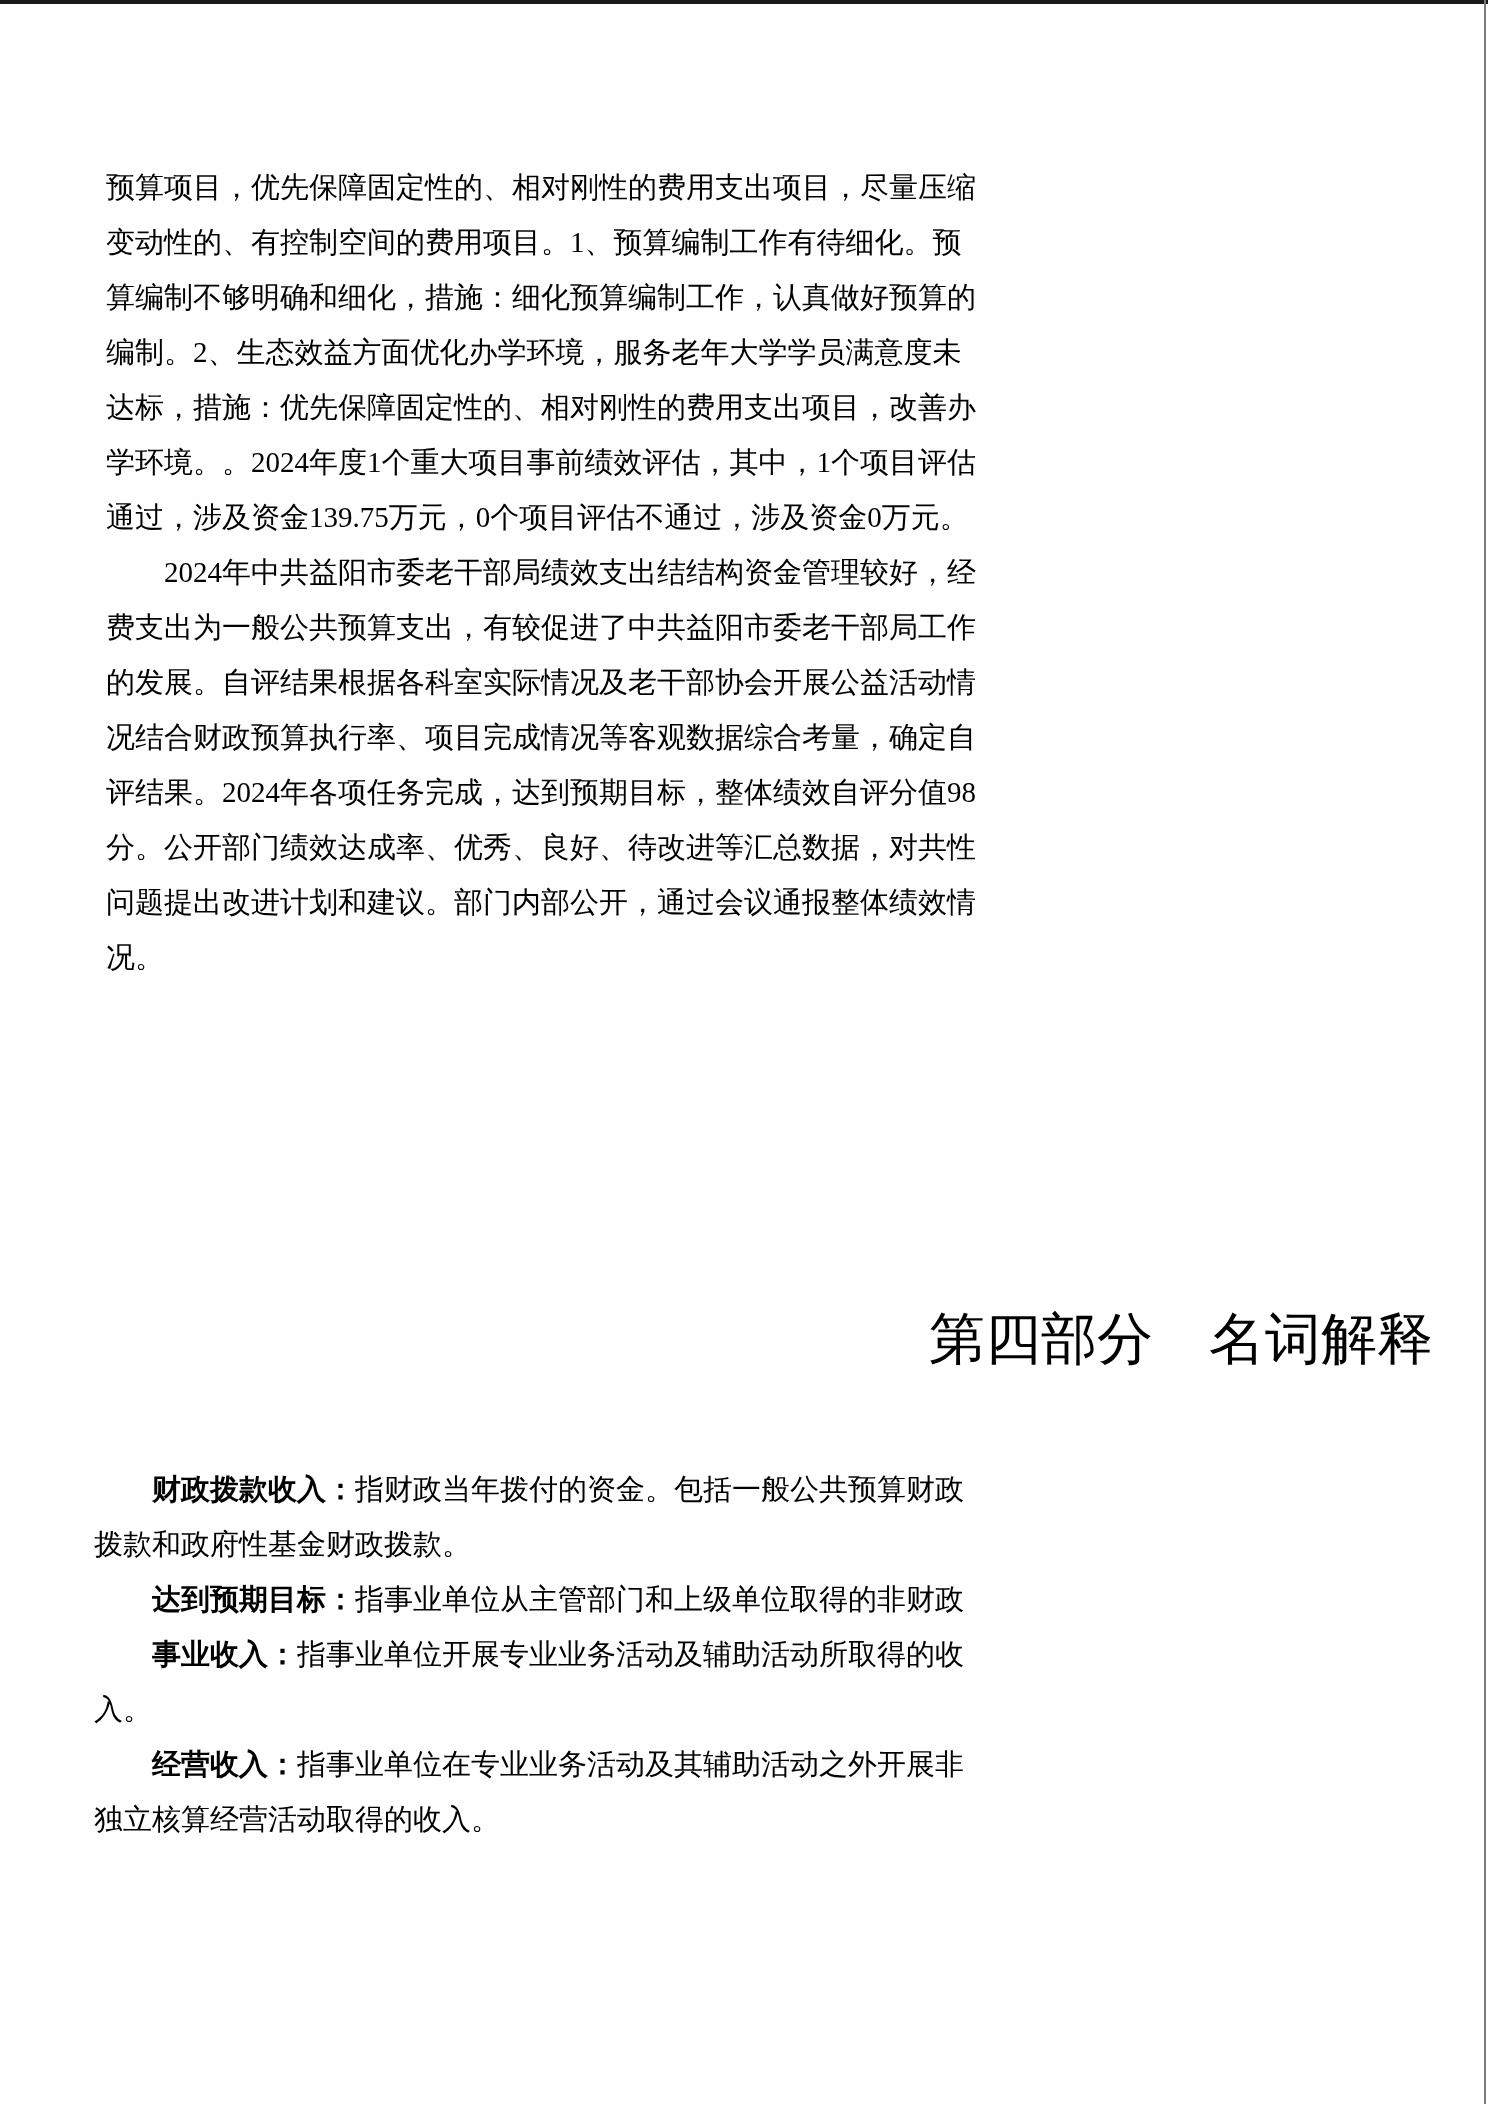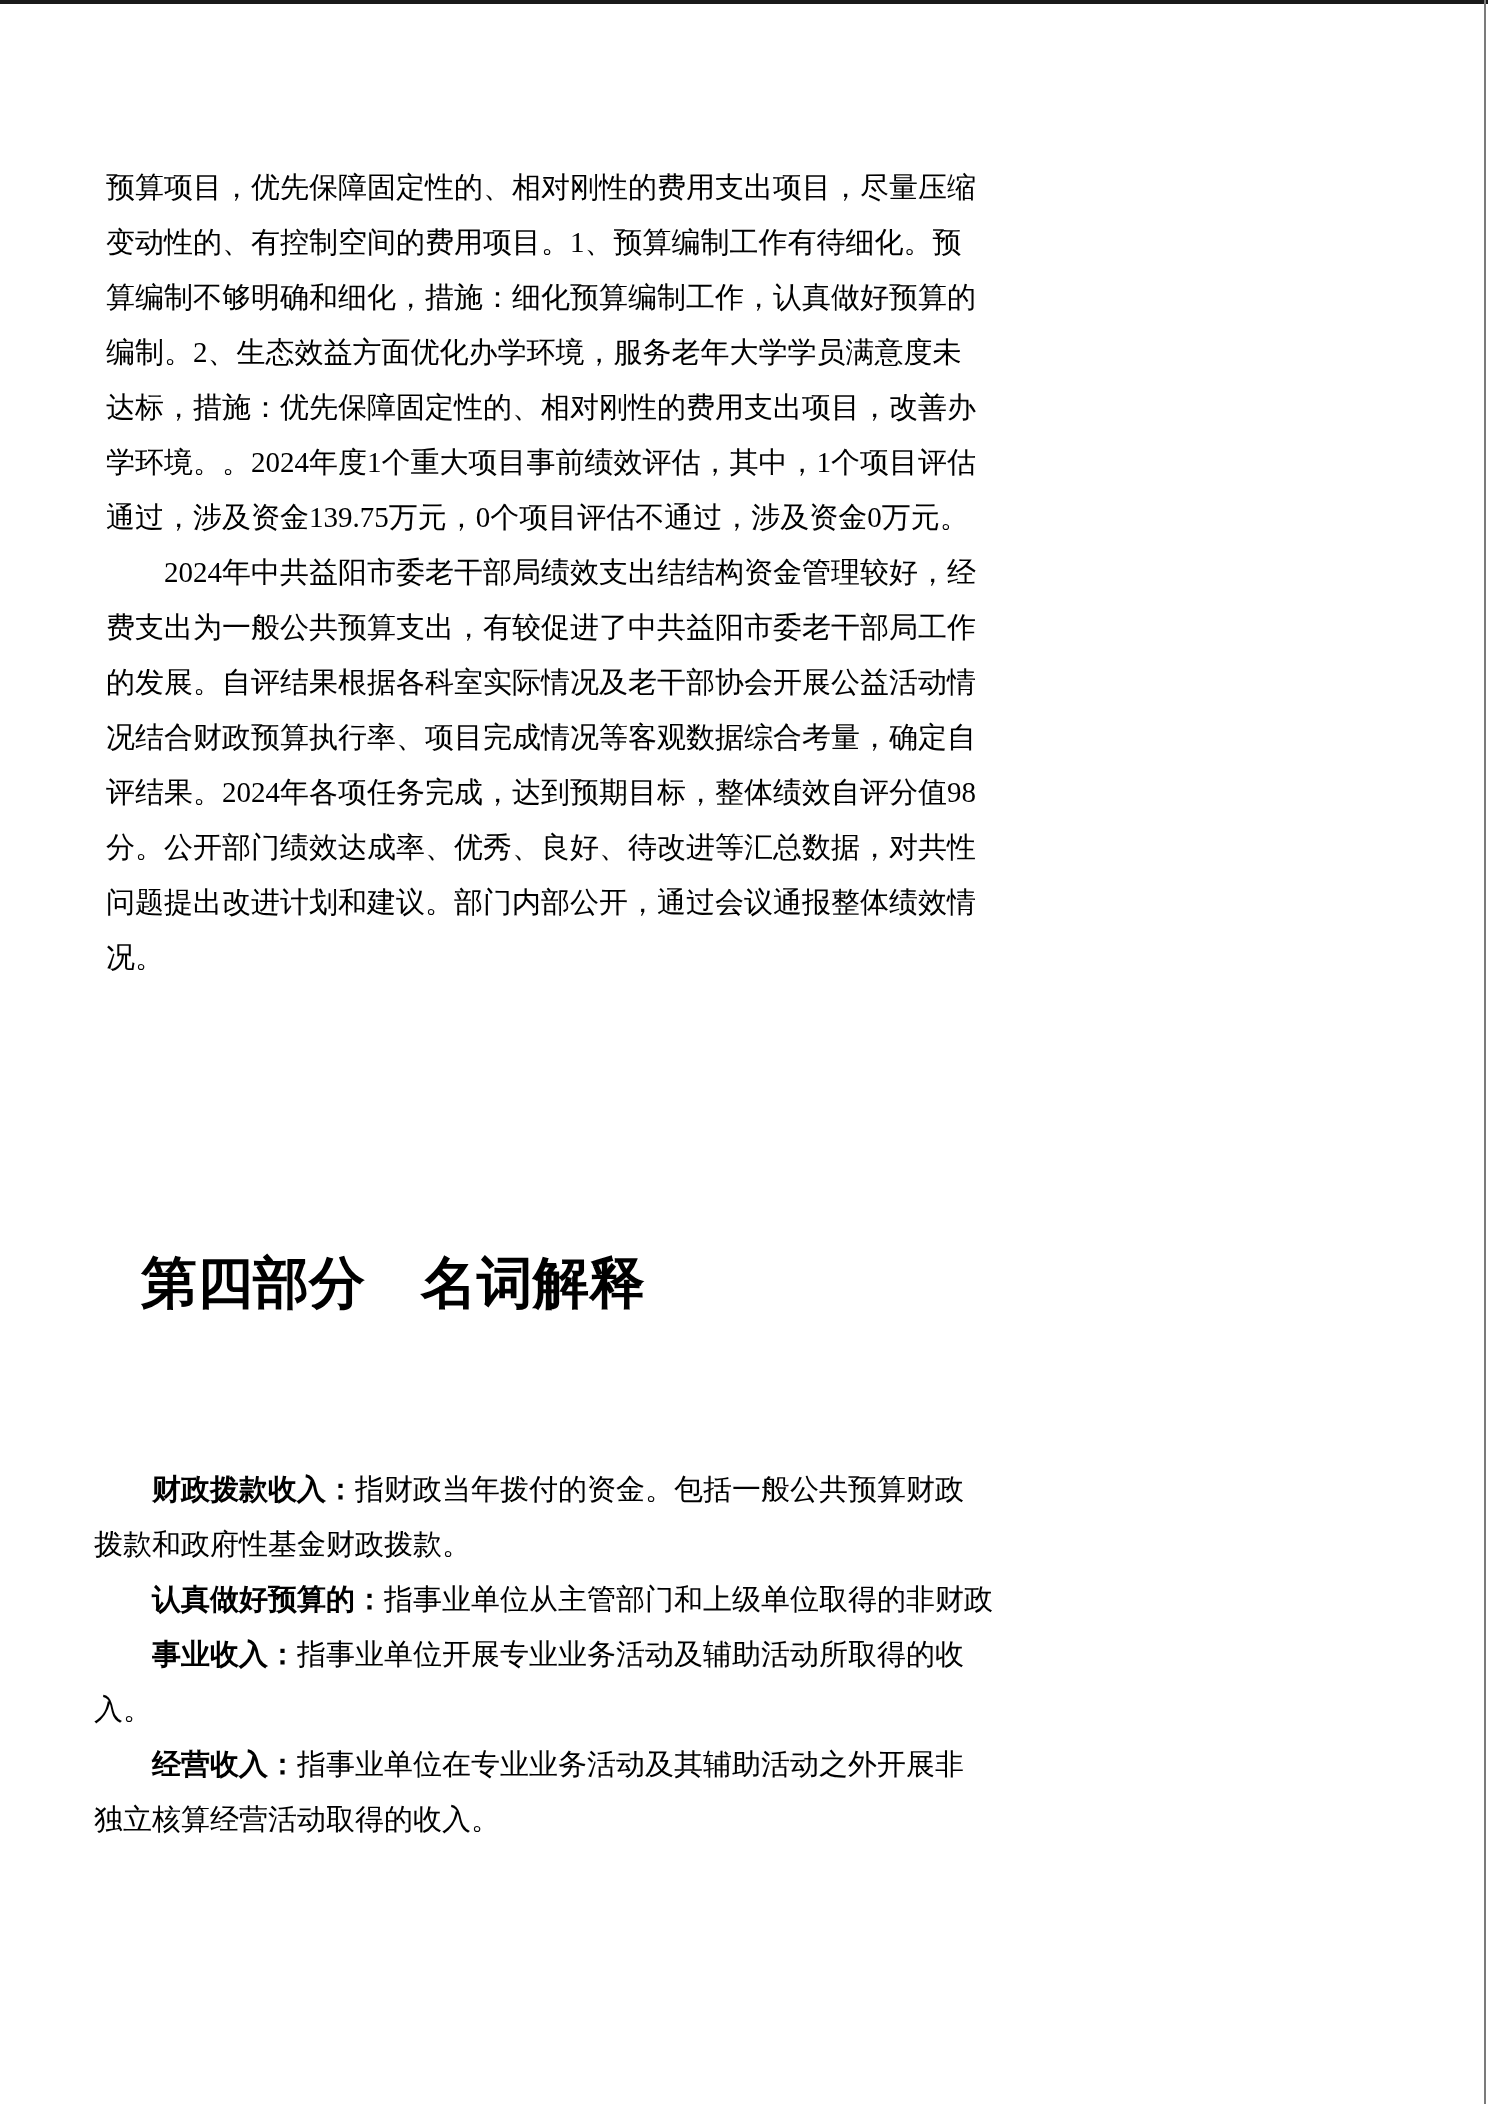--- a/index.html
+++ b/index.html
@@ -28,26 +28,26 @@
   }
   .line {
     font-size: 29px;
     line-height: 55px;
     white-space: nowrap;
     letter-spacing: 0px;
   }
   .bold { font-weight: bold; }
   .section-title {
     position: absolute;
-    left: 106px; top: 1252px;
+    left: 106px; top: 1308px;
     width: 1292px;
-    text-align: left;
+    text-align: right;
     font-size: 56px;
     line-height: 62px;
-    font-weight: bold;
+    font-weight: normal;
     transform: translateX(35px);
     white-space: nowrap;
   }
   .definitions {
     position: absolute;
     left: 94px; top: 1462px;
     width: 1292px;
   }
 </style>
 </head>
@@ -80,21 +80,21 @@
 
 <div class="section-title">第四部分　名词解释</div>
 
 <div class="definitions">
   <div class="line">
     <span class="bold">　　财政拨款收入：</span><span>指财政当年拨付的资金。包括一般公共预算财政</span>
   </div>
   <div class="line">拨款和政府性基金财政拨款。</div>
 
   <div class="line">
-    <span class="bold">　　认真做好预算的：</span><span>指事业单位从主管部门和上级单位取得的非财政</span>
+    <span class="bold">　　达到预期目标：</span><span>指事业单位从主管部门和上级单位取得的非财政</span>
   </div>
 
   <div class="line">
     <span class="bold">　　事业收入：</span><span>指事业单位开展专业业务活动及辅助活动所取得的收</span>
   </div>
   <div class="line">入。</div>
 
   <div class="line">
     <span class="bold">　　经营收入：</span><span>指事业单位在专业业务活动及其辅助活动之外开展非</span>
   </div>

